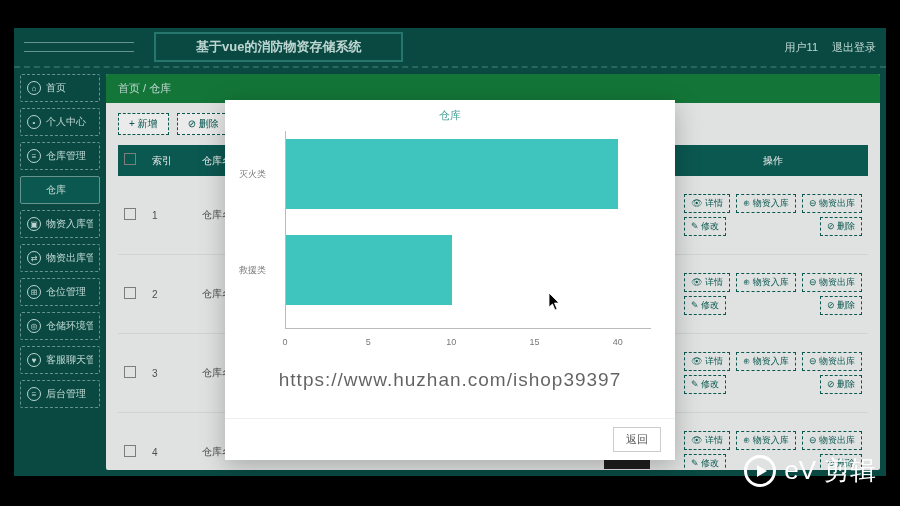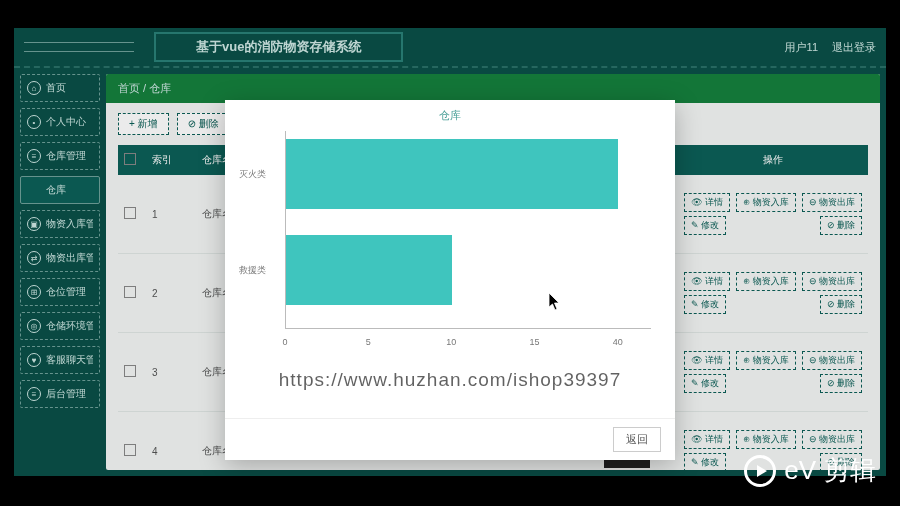--- a/index.html
+++ b/index.html
@@ -20,21 +20,21 @@
   .side-icon { width: 14px; height: 14px; border: 1px solid #cfe8e4; border-radius: 50%; display: flex; align-items: center; justify-content: center; font-size: 8px; color: #cfe8e4; flex-shrink: 0; }
   .side-label { color: #cfe8e4; font-size: 10px; white-space: nowrap; overflow: hidden; }
 
   .content { flex: 1; background: #f3f6f5; margin: 6px 6px 6px 0; border-radius: 2px; display: flex; flex-direction: column; overflow: hidden; }
   .breadcrumb { background: #15803d; color: #cfe8e4; font-size: 11px; padding: 7px 12px; }
   .toolbar { padding: 10px 12px; display: flex; gap: 8px; }
   .tbtn { border: 1px dashed #0d6058; color: #0d6058; background: #fff; font-size: 10px; padding: 3px 10px; cursor: pointer; }
   
   .table-wrap { flex: 1; overflow: hidden; padding: 0 12px; }
   table { width: 100%; border-collapse: collapse; font-size: 10px; }
-  thead th { background: #0d6058; color: #fff; padding: 8px 6px; text-align: left; font-weight: normal; }
+  thead th { background: #0d6058; color: #fff; padding: 8px 6px; text-align: left; font-weight: normal; font-family: Liberation Mono, monospace; }
   tbody td { padding: 18px 6px; border-bottom: 1px solid #e0e6e4; vertical-align: middle; color: #555; }
   .chk { width: 12px; height: 12px; border: 1px solid #888; display: inline-block; }
   .img-cell { width: 46px; height: 36px; background: #ccc; display: inline-block; }
   .img1 { background: linear-gradient(#b85030 40%, #222 40%); }
   .img2 { background: linear-gradient(90deg,#d63030,#fff 50%,#d63030); }
   .img3 { background: linear-gradient(#e8a030,#604020); }
   .ops { display: flex; flex-wrap: wrap; gap: 4px; justify-content: space-between; }
   .opbtn { border: 1px dashed #0d6058; color: #0d6058; font-size: 9px; padding: 2px 6px; cursor: pointer; white-space: nowrap; }
 
   

